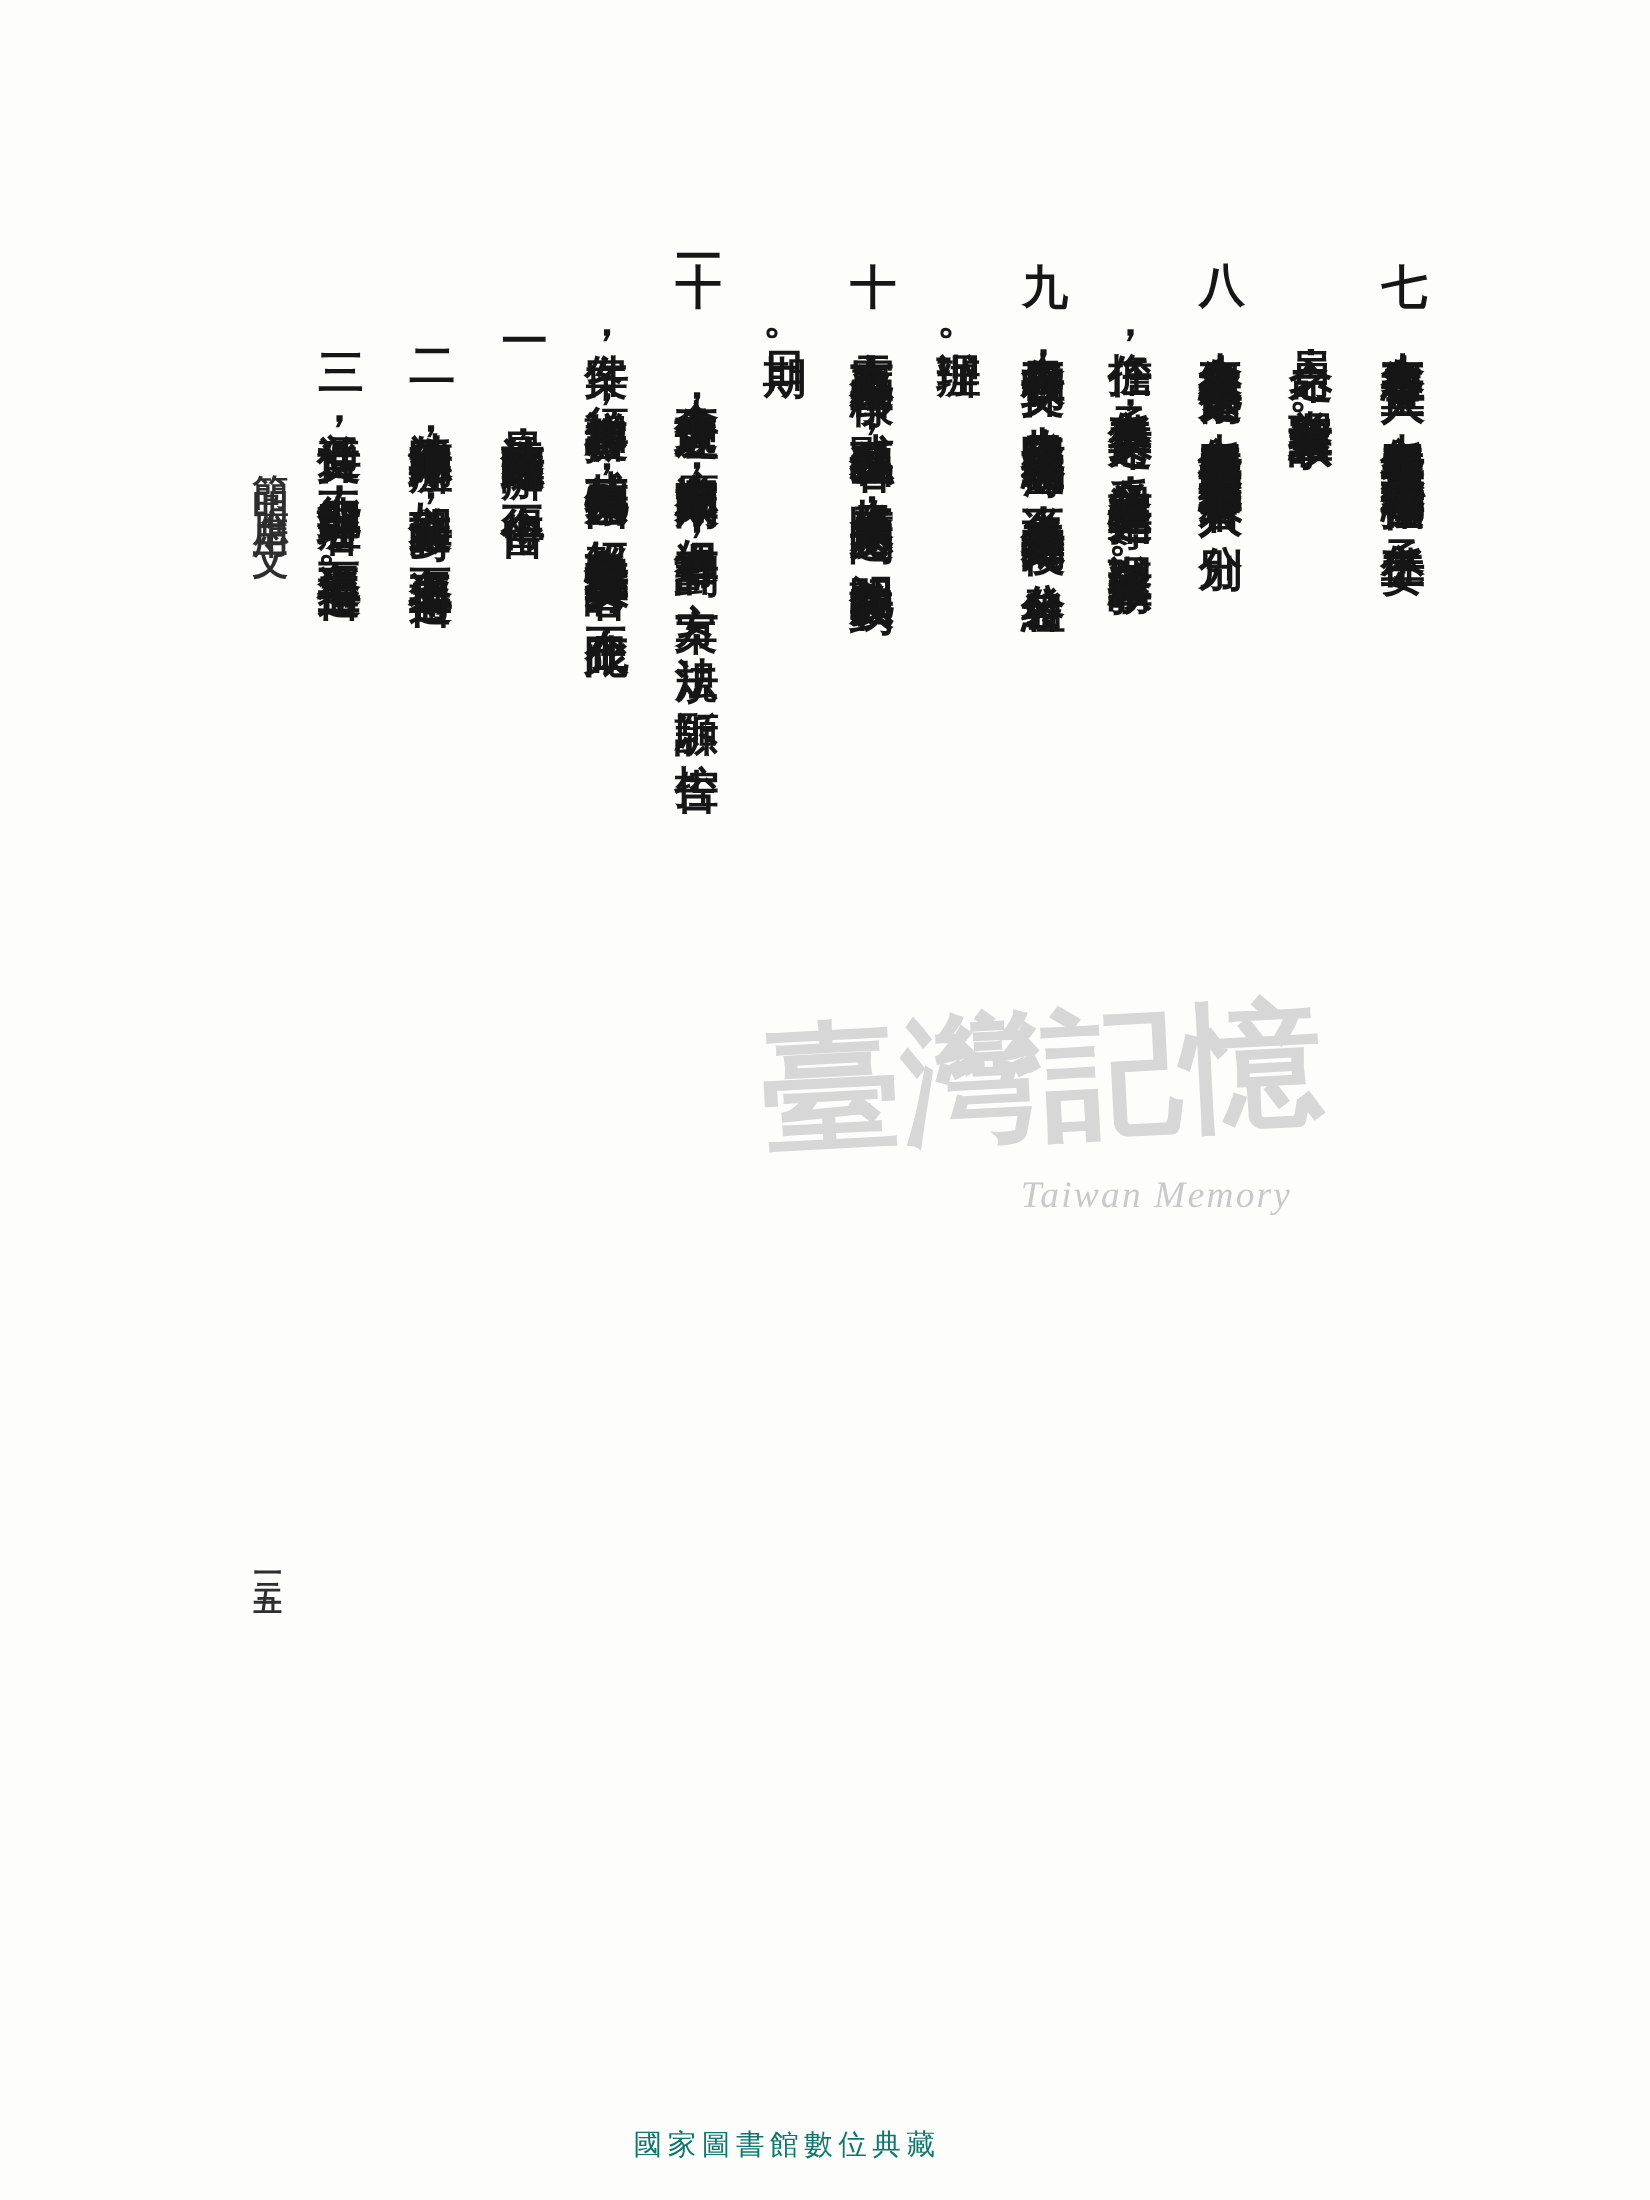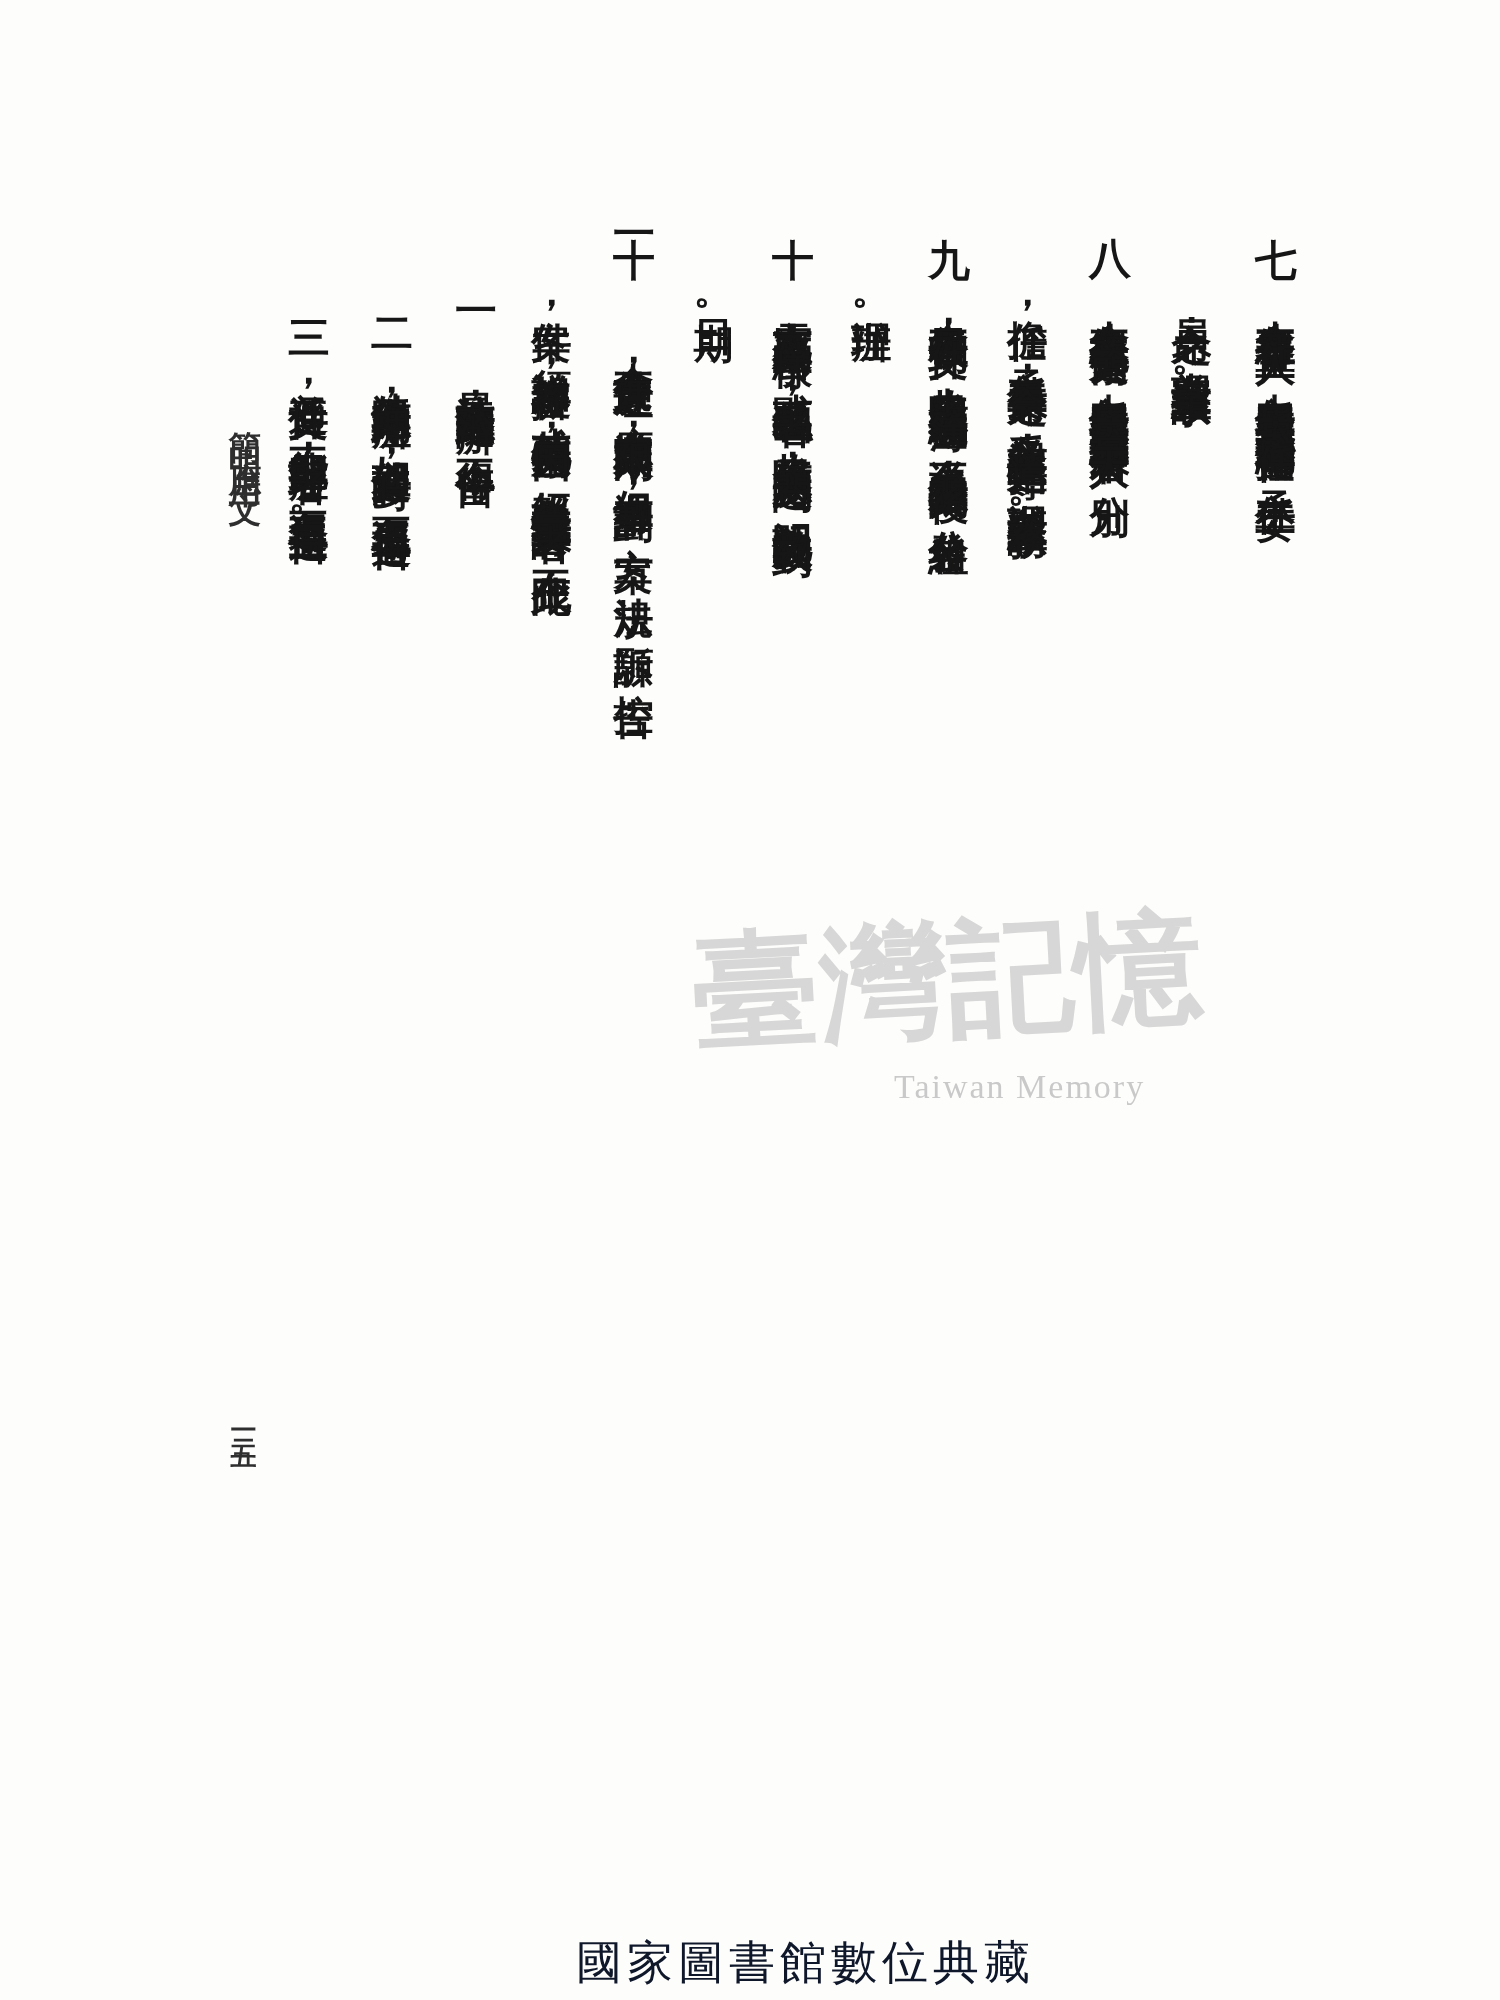--- a/index.html
+++ b/index.html
@@ -32,30 +32,30 @@
   }
   .watermark-cjk{
     position:absolute;left:692px;top:918px;
     font-size:126px;line-height:1;letter-spacing:2px;
     color:#b9b9b9;opacity:.55;font-weight:700;
     transform:rotate(-3deg);
     font-family:"Liberation Serif","DejaVu Serif",serif;
     pointer-events:none;white-space:nowrap;
   }
   .watermark-latin{
-    position:absolute;left:894px;top:1068px;
+    position:absolute;left:928px;top:1068px;
     font-size:34px;letter-spacing:2px;
-    color:#b4b4b4;opacity:.7;
+    color:#b4b4b4;opacity:.7;font-style:italic;
     font-family:"Liberation Serif","DejaVu Serif",serif;
     pointer-events:none;white-space:nowrap;
   }
   .footer-text{
     position:absolute;left:576px;top:1932px;
-    font-size:46px;letter-spacing:5px;
-    color:#0f172a;font-weight:400;white-space:nowrap;
+    font-size:26px;letter-spacing:5px;
+    color:#0f766e;font-weight:400;white-space:nowrap;
   }
 </style>
 </head>
 <body>
 
 <div class="page">
 
   <div class="v item-head" style="left:1248px">七</div>
   <div class="v item-body" style="left:1248px">本會各組各置主任一人，由主任委員指定本會委員秘書或編審擔任，承主任委</div>
   <div class="v item-body" style="left:1164px">員之命；掌理各該組事項。</div>

